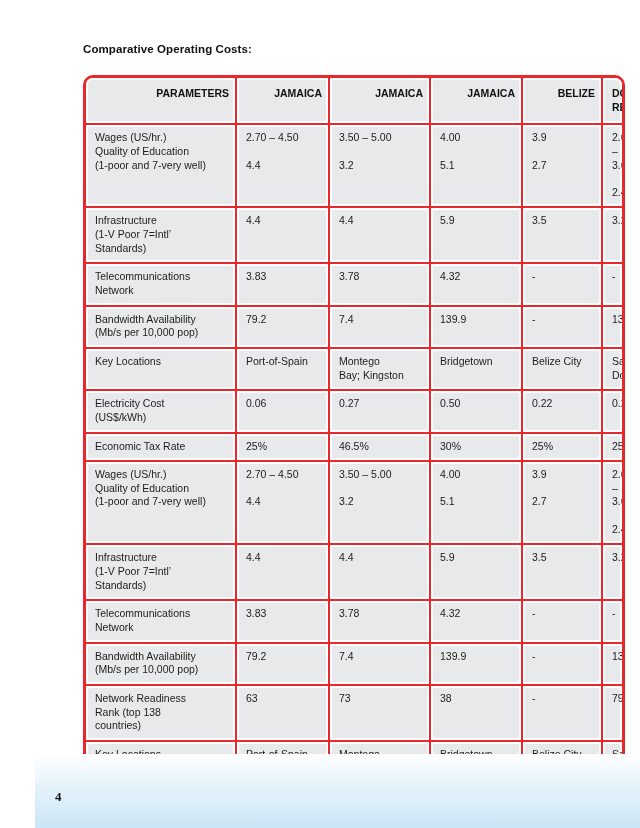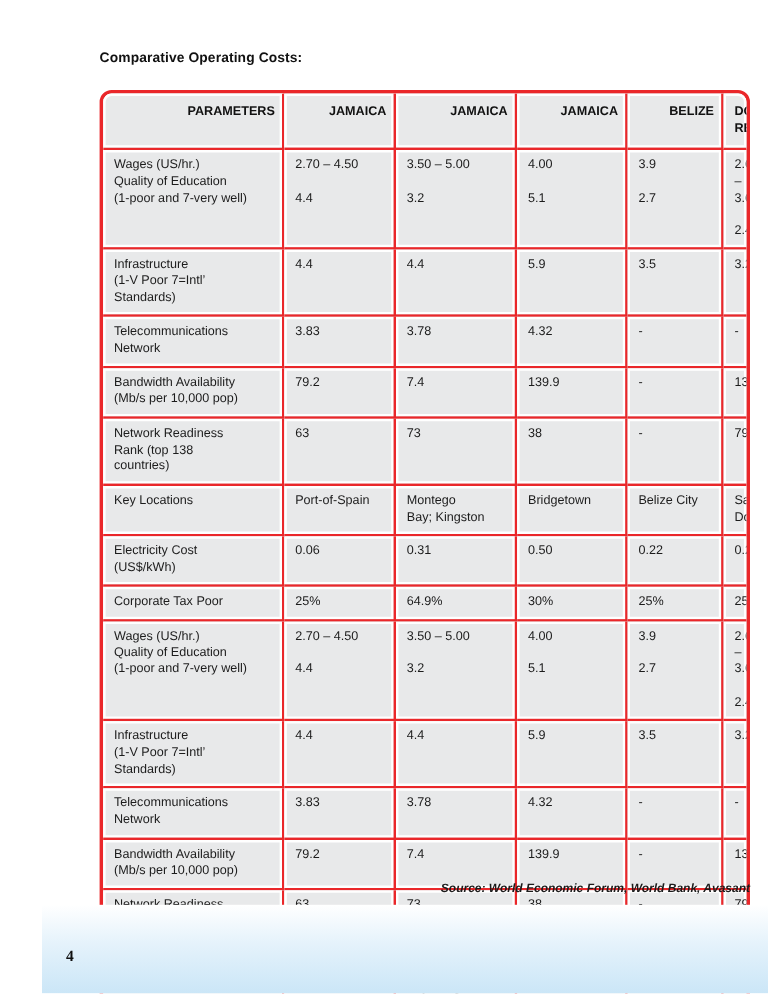--- a/index.html
+++ b/index.html
@@ -161,52 +161,42 @@
         <tr>
           <td>Bandwidth Availability
 (Mb/s per 10,000 pop)</td>
           <td>79.2</td>
           <td>7.4</td>
           <td>139.9</td>
           <td>-</td>
           <td>13.9</td>
         </tr>
         <tr>
-          <td>Network Readiness
-Rank (top 138
-countries)</td>
-          <td>63</td>
-          <td>73</td>
-          <td>38</td>
-          <td>-</td>
-          <td>79</td>
-        </tr>
-        <tr>
           <td>Key Locations</td>
           <td>Port-of-Spain</td>
           <td>Montego
 Bay; Kingston</td>
           <td>Bridgetown</td>
           <td>Belize City</td>
           <td>Santo
 Domingo</td>
         </tr>
         <tr>
           <td>Electricity Cost
 (US$/kWh)</td>
           <td>0.06</td>
-          <td>0.31</td>
+          <td>0.27</td>
           <td>0.50</td>
           <td>0.22</td>
           <td>0.24</td>
         </tr>
         <tr>
-          <td>Corporate Tax Poor</td>
+          <td>Economic Tax Rate</td>
           <td>25%</td>
-          <td>64.9%</td>
+          <td>46.5%</td>
           <td>30%</td>
           <td>25%</td>
           <td>25%</td>
         </tr>
         <tr>
           <td>Wages (US/hr.)
 Quality of Education
 (1-poor and 7-very well)</td>
           <td>2.70 – 4.50
 
@@ -268,19 +258,18 @@
           <td>Montego
 Bay; Kingston</td>
           <td>Bridgetown</td>
           <td>Belize City</td>
           <td>Santo
 Domingo</td>
         </tr>
       </tbody>
   </table>
 
-  <div class="source-line">Source: World Economic Forum, World Bank, Avasant</div>
 
   <div class="footer-gradient"></div>
 
   <div class="page-number">4</div>
 
 </div>
 
 </body></html>

